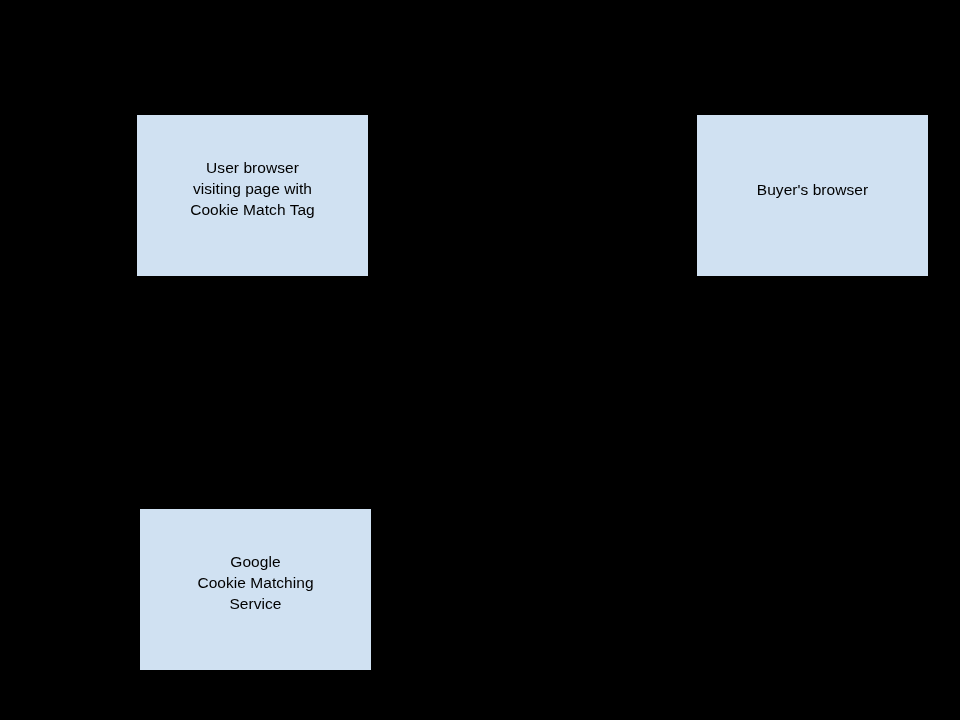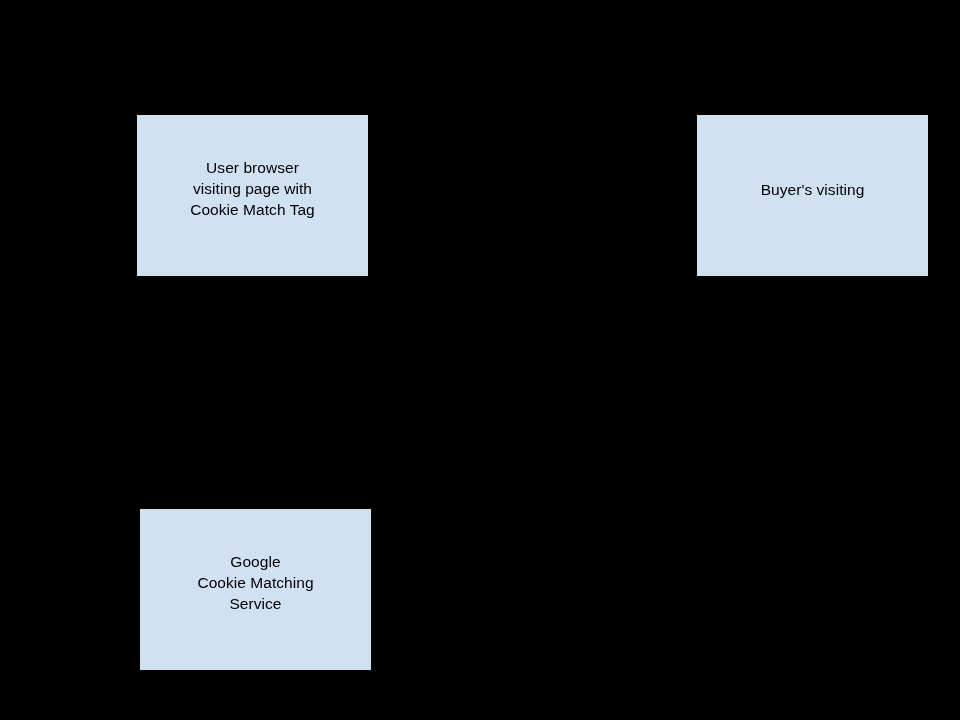--- a/index.html
+++ b/index.html
@@ -52,21 +52,21 @@
 
 <div id="canvas" style="width: 960px; height: 720px; background: rgb(0, 0, 0);">
 
   <div class="node" id="node-user-browser" style="left: 137px; top: 115px; width: 231px; height: 161px; background: rgb(208, 225, 242);">
     <div class="node-label" style="color: rgb(0, 0, 0);">User browser
 visiting page with
 Cookie Match Tag</div>
   </div>
 
   <div class="node" id="node-buyers-service" style="left: 697px; top: 115px; width: 231px; height: 161px; background: rgb(208, 225, 242);">
-    <div class="node-label single-line" style="color: rgb(0, 0, 0);">Buyer's visiting</div>
+    <div class="node-label single-line" style="color: rgb(0, 0, 0);">Buyer's browser</div>
   </div>
 
   <div class="node" id="node-google-cookie-matching-service" style="left: 140px; top: 492px; width: 231px; height: 161px; background: rgb(208, 225, 242); margin-top: 17px;">
     <div class="node-label" style="color: rgb(0, 0, 0);">Google
 Cookie Matching
 Service</div>
   </div>
 
 </div>
 

